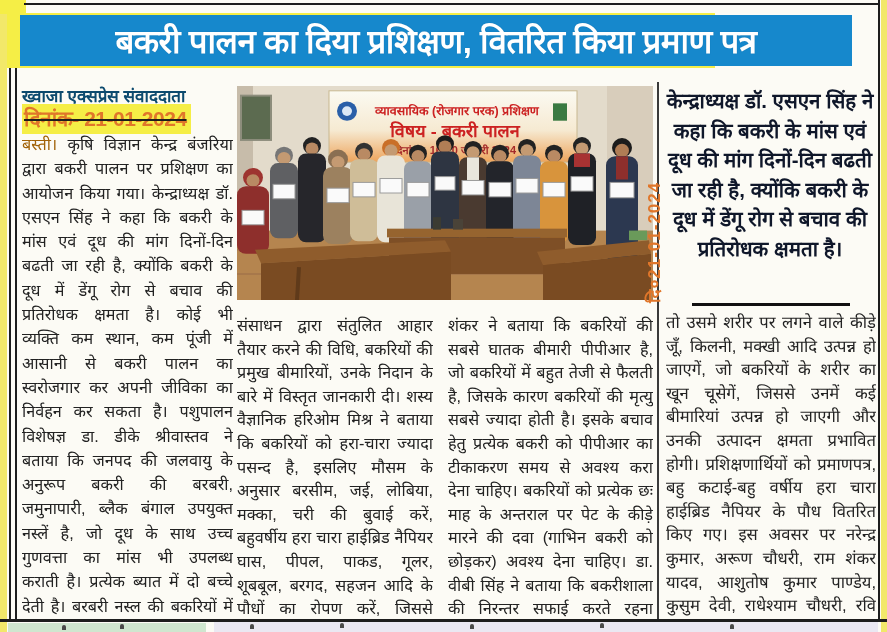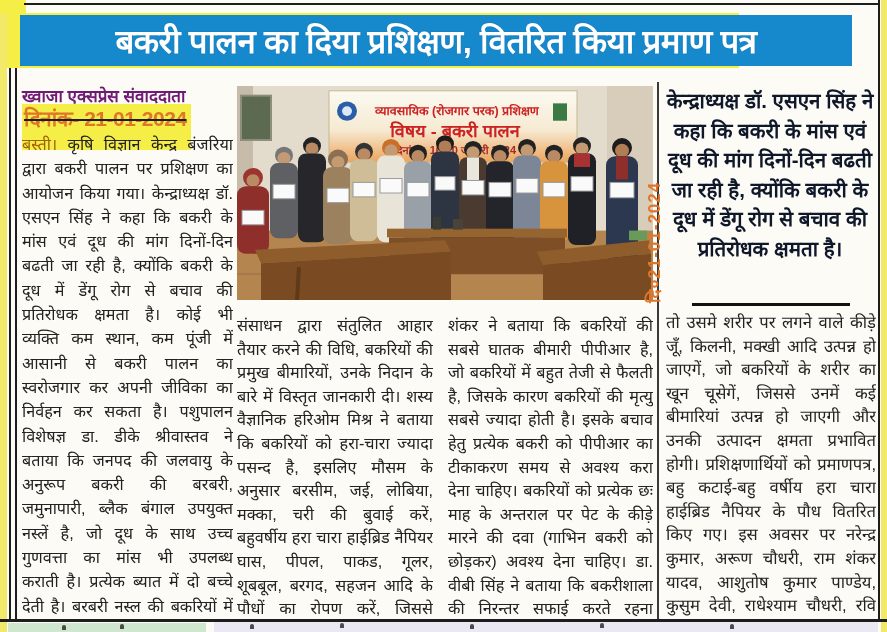--- a/index.html
+++ b/index.html
@@ -12,35 +12,35 @@
   .top-corner-yellow{position:absolute;left:0;top:0;width:26px;height:14px;background:#f5ee46;}
   .rule{position:absolute;background:#1d1d1d;}
   .rule-top{left:24px;top:3px;width:856px;height:2px;}
   .rule-left-a{left:9px;top:14px;width:2px;height:605px;}
   .rule-left-b{left:15px;top:14px;width:2px;height:605px;}
   .rule-right{left:878px;top:0;width:2px;height:620px;}
   .rule-bottom{left:0;top:619px;width:887px;height:3px;}
   .rule-col{left:657px;top:82px;width:2px;height:537px;background:#3a3a3a;}
 
   
-  .headline-band{position:absolute;left:7px;top:13px;width:708px;height:55px;background:#f5ee46;padding-left:24px;}
+  .headline-band{position:absolute;left:7px;top:13px;width:708px;height:55px;background:#f5ee46;}
   .headline-box{position:absolute;left:13px;top:2px;width:832px;height:51px;background:#1688cc;display:flex;align-items:center;justify-content:center;}
   .headline-text{color:#ffffff;font-size:33px;font-weight:700;white-space:nowrap;letter-spacing:-0.5px;text-shadow:0 0 1px #0e6aa5;}
 
   
   .col{position:absolute;color:#222;text-align:justify;overflow:hidden;}
   .body-text{font-size:16.2px;line-height:24.3px;word-spacing:2px;}
   .lead{font-weight:400;color:#a16207;}
   #left-col{left:22px;top:132px;width:211px;height:487px;}
   #mid-col1{left:237px;top:314px;width:196px;height:305px;font-size:16.2px;line-height:23.6px;}
   #mid-col2{left:448px;top:314px;width:205px;height:305px;font-size:16.2px;line-height:23.6px;}
   #right-col-body{left:666px;top:311px;width:210px;height:308px;font-size:16.6px;line-height:23.6px;}
 
-  .byline{position:absolute;left:22px;top:84px;width:215px;font-size:17px;font-weight:700;color:#701a75;}
-  .dateline{position:absolute;left:22px;top:104px;font-size:21px;font-weight:700;color:#e0762a;background:#f5ee46;padding:0 4px 18px 2px;text-decoration:line-through;text-decoration-color:#1c1c1c;text-decoration-thickness:2px;letter-spacing:-0.5px;text-align:center;}
+  .byline{position:absolute;left:22px;top:84px;width:215px;font-size:17px;font-weight:700;color:#0c4a6e;}
+  .dateline{position:absolute;left:22px;top:104px;font-size:21px;font-weight:700;color:#e0762a;background:#f5ee46;padding:0 4px 2px 2px;text-decoration:line-through;text-decoration-color:#1c1c1c;text-decoration-thickness:2px;letter-spacing:-0.5px;text-align:center;}
 
   .right-bold{position:absolute;left:664px;top:86px;width:212px;height:212px;font-size:20.5px;line-height:29.5px;font-weight:700;color:#0f172a;text-align:center;}
   .right-divider{position:absolute;left:692px;top:303px;width:158px;height:3px;background:#111;}
 
   .vertical-date{position:absolute;left:642px;top:303px;width:178px;font-size:17px;font-weight:700;color:#e0762a;transform:rotate(-90deg);transform-origin:0 0;letter-spacing:1px;white-space:nowrap;}
 
   
   #photo{position:absolute;left:237px;top:86px;width:416px;height:214px;background:#e3dbcb;}
   #photo svg{display:block;width:100%;height:100%;}
 

